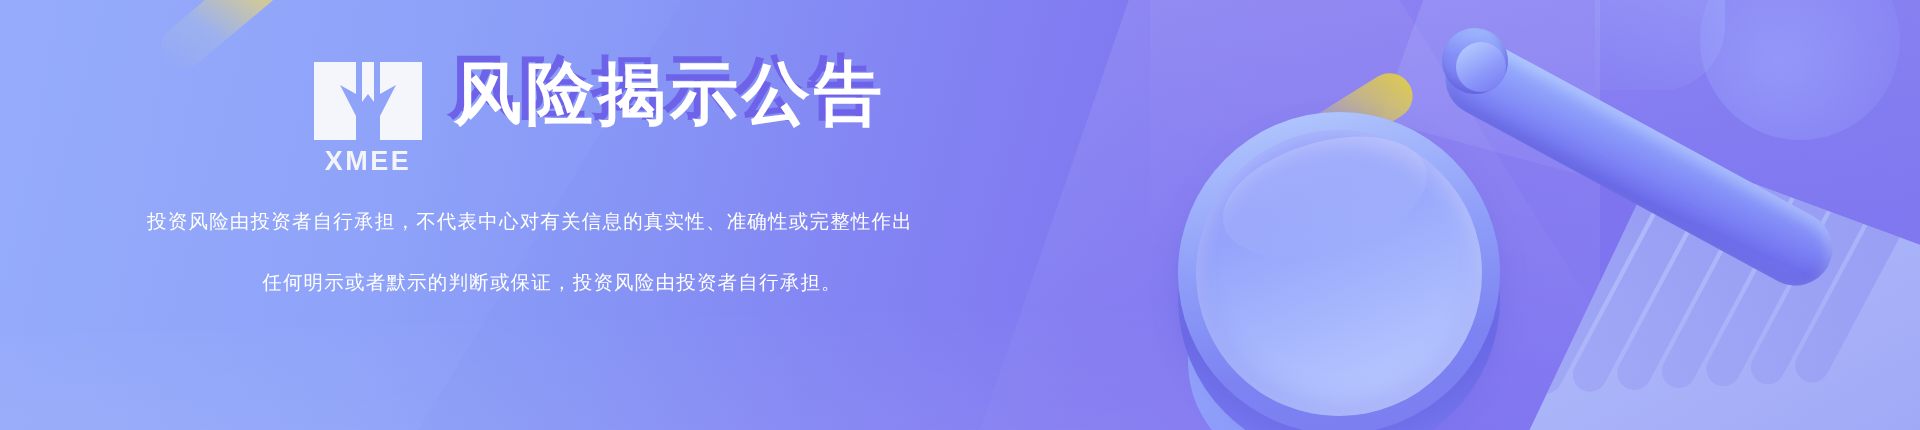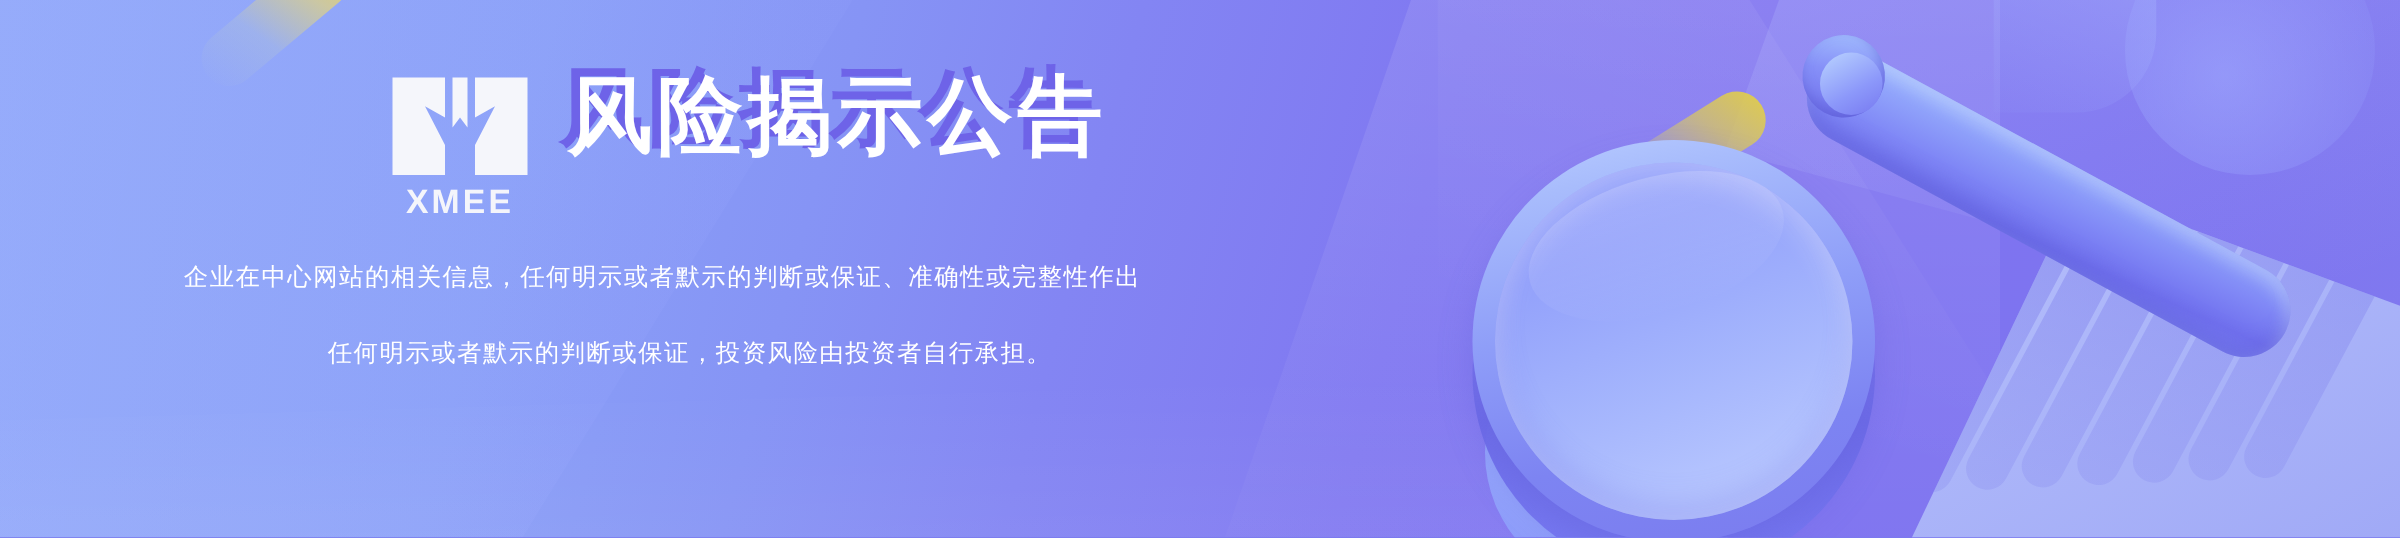--- a/index.html
+++ b/index.html
@@ -239,18 +239,18 @@
           <path d="M110 2 L68 2 L68 34 L84 25 L68 56 L68 80 L110 80 Z" fill="#F5F6FB"></path>
           <path d="M50 2 L62 2 L62 42 L56 34 L50 42 Z" fill="#F5F6FB"></path>
         </svg>
         <div class="logo-word">XMEE</div>
       </div>
 
       <div class="title">风险揭示公告</div>
     </div>
 
     <div class="body-text">
-      <div class="body-line">企业在中心网站的相关信息，任何明示或者默示的判断或保证、准确性或完整性作出</div>
+      <div class="body-line">投资风险由投资者自行承担，不代表中心对有关信息的真实性、准确性或完整性作出</div>
       <div class="body-line">任何明示或者默示的判断或保证，投资风险由投资者自行承担。</div>
     </div>
 
   </div>
 </div>
 
 </body></html>

